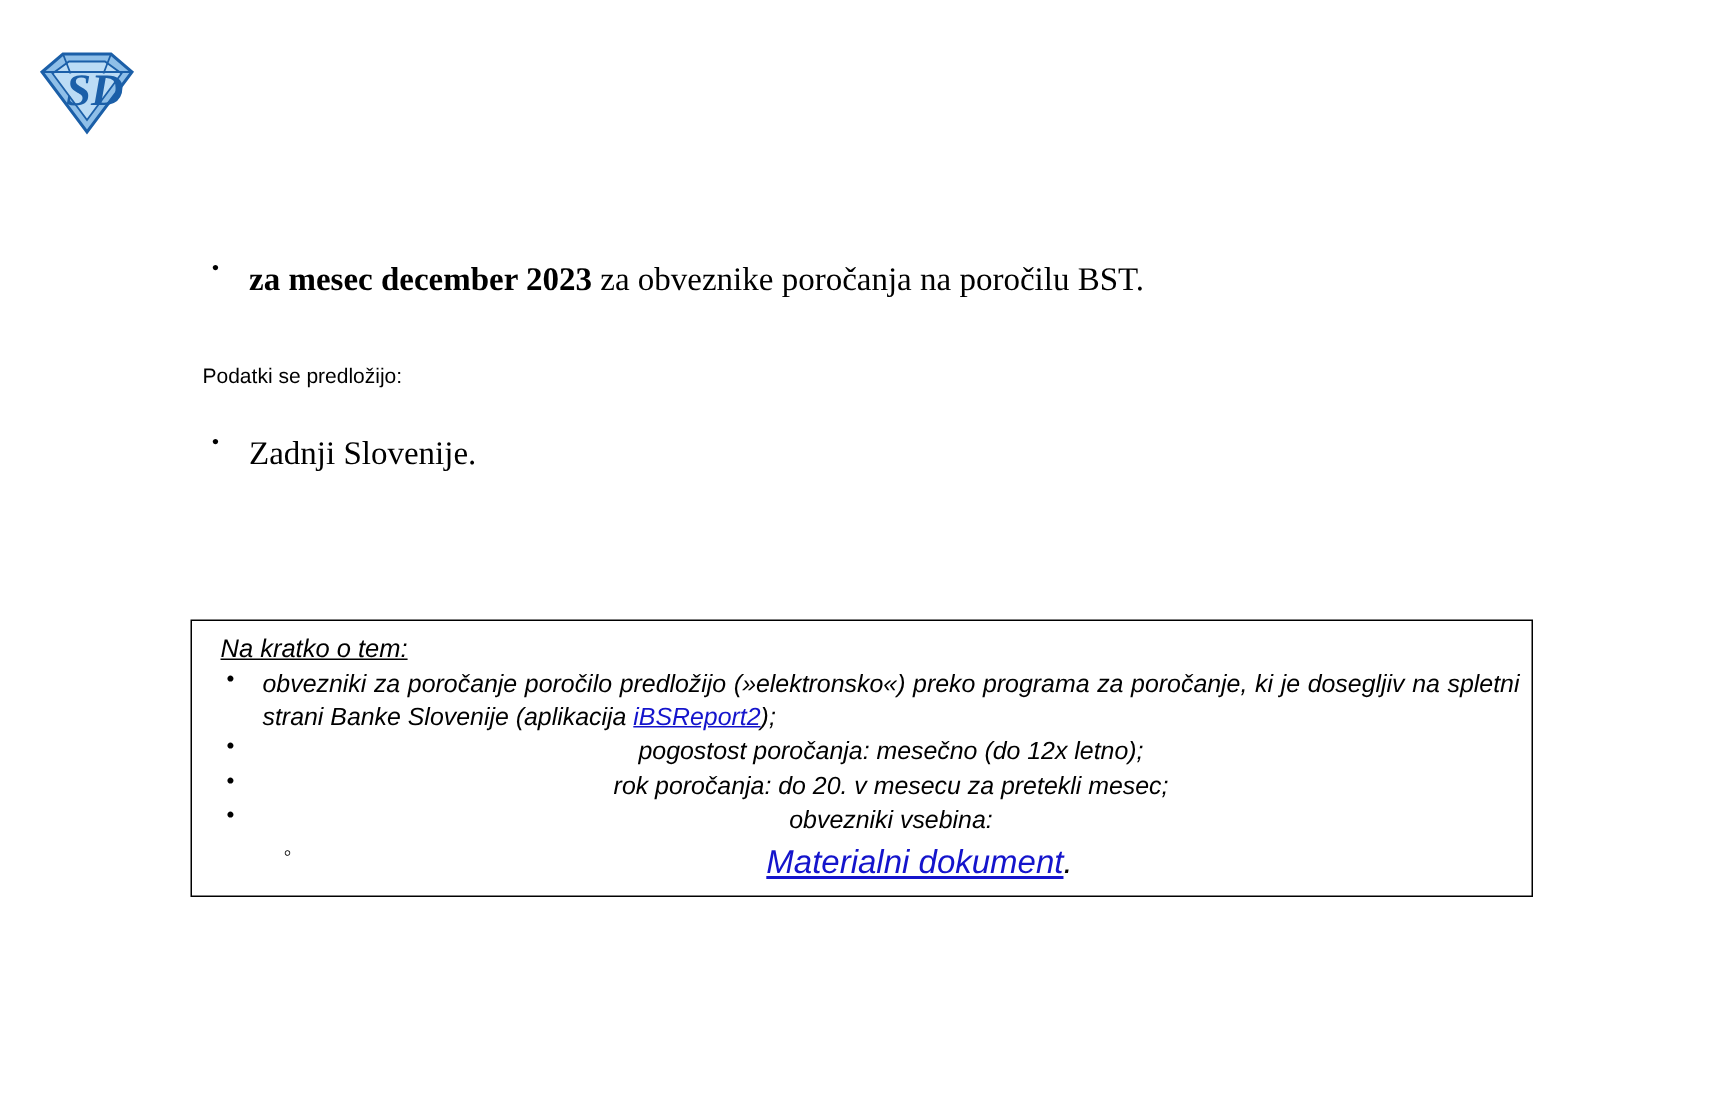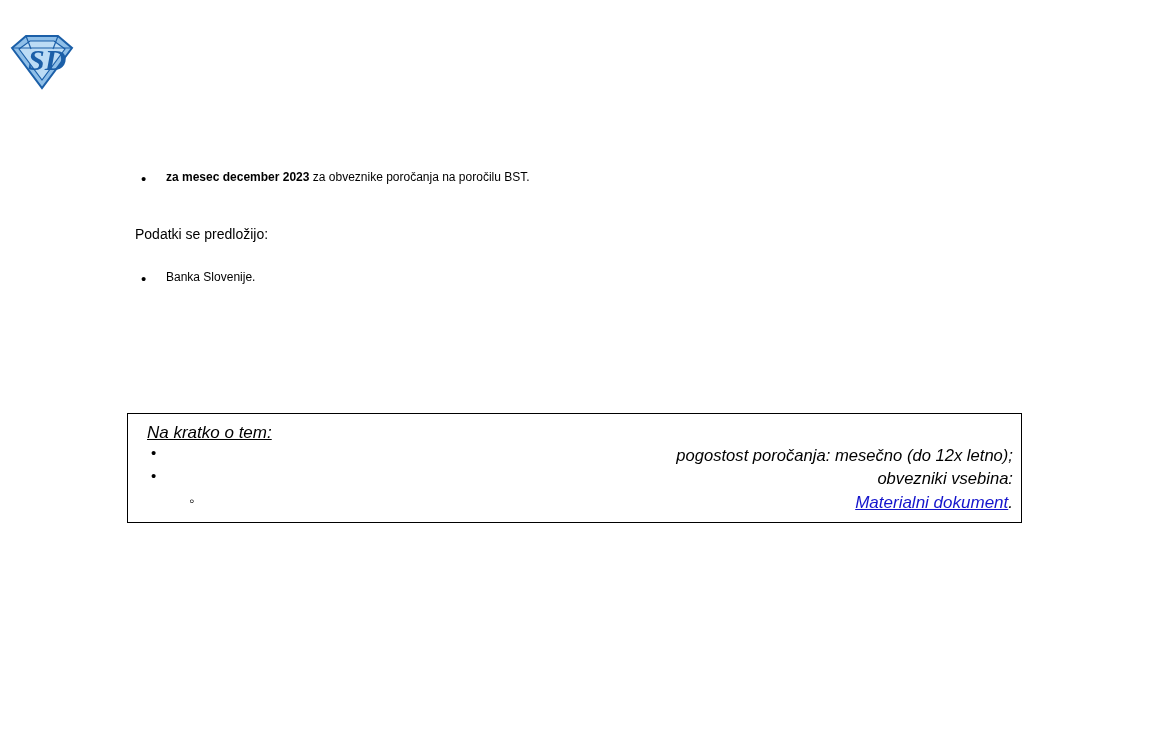--- a/index.html
+++ b/index.html
@@ -12,21 +12,21 @@
     height: 743px;
     position: relative;
     font-family: "Liberation Sans", sans-serif;
     color: #000000;
     overflow: hidden;
   }
 
   
   .logo {
     position: absolute;
-    left: 6px;
+    left: 22px;
     top: 26px;
     width: 72px;
     height: 72px;
   }
 
   
   .doc {
     position: absolute;
     left: 135px;
     top: 152px;
@@ -43,23 +43,24 @@
   .para-lead b { font-weight: bold; }
 
   .bullet-list {
     list-style: none;
     margin: 0;
     padding: 0;
   }
   .bullet-item {
     position: relative;
     padding-left: 31px;
-    font-size: 12px;
+    font-size: 22px;
     line-height: 1.6;
     margin-top: 16px;
+    font-family: Liberation Serif, serif;
   }
   .bullet-item::before {
     content: "\2022";
     position: absolute;
     left: 6px;
     top: -1px;
     font-size: 15px;
   }
   .bullet-item b { font-weight: bold; }
 
@@ -106,27 +107,27 @@
     margin-top: 1px;
   }
   .box-li::before {
     content: "\2022";
     position: absolute;
     left: 10px;
     top: -2px;
     font-size: 15px;
     font-style: normal;
   }
-  .box-li.no-justify { text-align: right; }
+  .box-li.no-justify { text-align: center; }
 
   .sub-list { list-style: none; margin: 0; padding: 0; }
   .sub-li {
     position: relative;
     padding-left: 38px;
-    font-size: 17px;
+    font-size: 22px;
     line-height: 1.33;
     font-style: italic;
     margin-top: 2px;
   }
   .sub-li::before {
     content: "\25E6";
     position: absolute;
     left: 14px;
     top: -1px;
     font-size: 15px;
@@ -160,32 +161,34 @@
     <li class="bullet-item"><b>za mesec december 2023</b><span> za obveznike poročanja na poročilu BST.</span></li>
   </ul>
 
   <div class="spacer-lg"></div>
 
   <p class="para-plain">Podatki se predložijo:</p>
 
   <div class="spacer-md"></div>
 
   <ul class="bullet-list">
-    <li class="bullet-item" style="margin-top:0"><span>Banka Slovenije.</span></li>
+    <li class="bullet-item" style="margin-top:0"><span>Zadnji Slovenije.</span></li>
   </ul>
 </div>
 
 <div class="box">
   <div class="box-title">Na kratko o tem:</div>
 
   <ul class="box-list">
 
+    <li class="box-li"><span>obvezniki za poročanje poročilo predložijo (»elektronsko«) preko programa za poročanje, ki je dosegljiv na spletni strani Banke Slovenije (aplikacija </span><a class="doclink" href="#">iBSReport2</a><span>);</span></li>
 
     <li class="box-li no-justify"><span>pogostost poročanja: mesečno (do 12x letno);</span></li>
 
+    <li class="box-li no-justify"><span>rok poročanja: do 20. v mesecu za pretekli mesec;</span></li>
 
     <li class="box-li no-justify"><span>obvezniki vsebina:</span>
       <ul class="sub-list">
         <li class="sub-li"><a class="doclink" href="#">Materialni dokument</a><span>.</span></li>
       </ul>
     </li>
   </ul>
 </div>
 
 </body></html>

